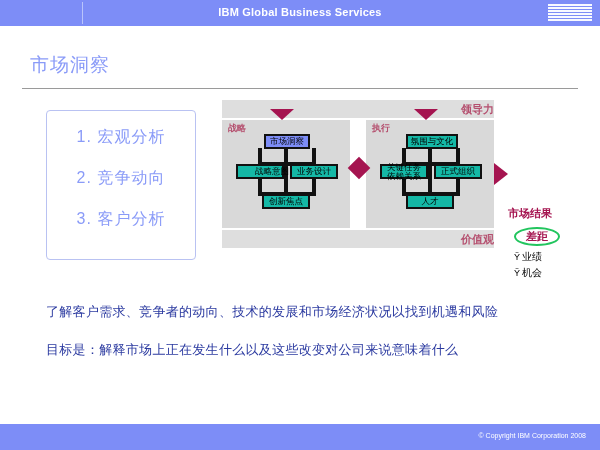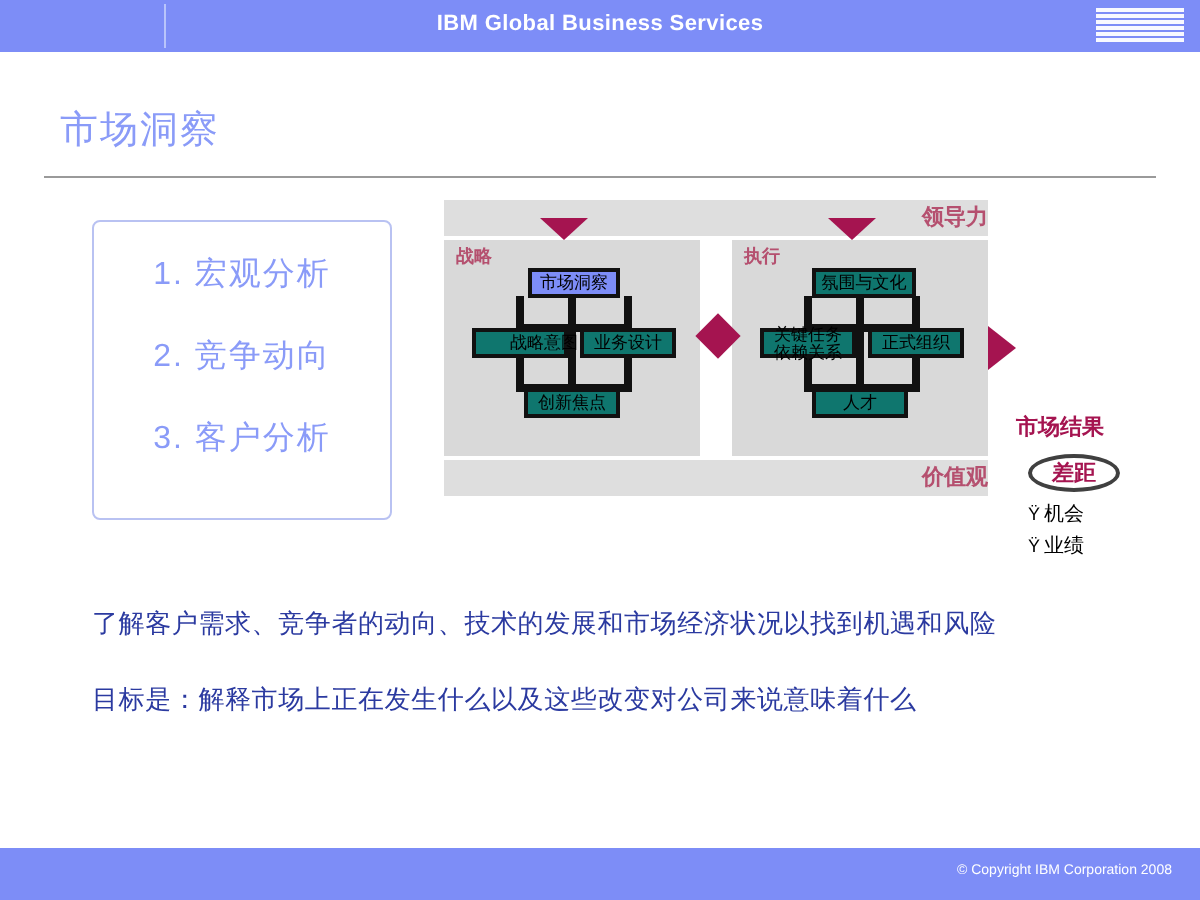--- a/index.html
+++ b/index.html
@@ -124,21 +124,21 @@
     font-size: 9px;
     font-weight: bold;
     color: #b5506f;
     top: 22px;
   }
   #label-strategy { left: 6px; }
   #label-execution { left: 150px; }
 
   .node {
     position: absolute;
-    background: #0f766e;
+    background: #14b8a6;
     border: 2px solid #111111;
     font-size: 8.5px;
     color: #000000;
     text-align: center;
     line-height: 1.05;
     box-sizing: border-box;
     display: flex;
     align-items: center;
     justify-content: center;
     white-space: nowrap;
@@ -193,21 +193,21 @@
   }
   #results-title {
     font-size: 11px;
     font-weight: bold;
     color: #a51450;
     white-space: nowrap;
   }
   #gap-oval {
     margin: 6px 0 4px 6px;
     width: 46px; height: 19px;
-    border: 2px solid #404040;
+    border: 2px solid #22c55e;
     border-radius: 50%;
     color: #a51450;
     font-size: 11px;
     font-weight: bold;
     display: flex;
     align-items: center;
     justify-content: center;
     box-sizing: border-box;
   }
   .result-bullet {
@@ -319,25 +319,25 @@
   <div class="node" style="left:184px; top:94px; width:48px; height:15px;">人才</div>
 
   <div id="center-diamond"></div>
   <div id="right-arrow"></div>
 </div>
 
 <div id="results">
   <div id="results-title">市场结果</div>
   <div id="gap-oval">差距</div>
   <div class="result-bullet">
+    <span class="glyph">Ÿ</span><span>业绩</span>
+  </div>
+  <div class="result-bullet">
     <span class="glyph">Ÿ</span><span>机会</span>
   </div>
-  <div class="result-bullet">
-    <span class="glyph">Ÿ</span><span>业绩</span>
-  </div>
 </div>
 
 <div class="body-line" id="body-line-1">了解客户需求、竞争者的动向、技术的发展和市场经济状况以找到机遇和风险</div>
 <div class="body-line" id="body-line-2">目标是：解释市场上正在发生什么以及这些改变对公司来说意味着什么</div>
 
 <div id="footer-band">
   <div id="footer-copyright">© Copyright IBM Corporation 2008</div>
 </div>
 
 </body></html>

